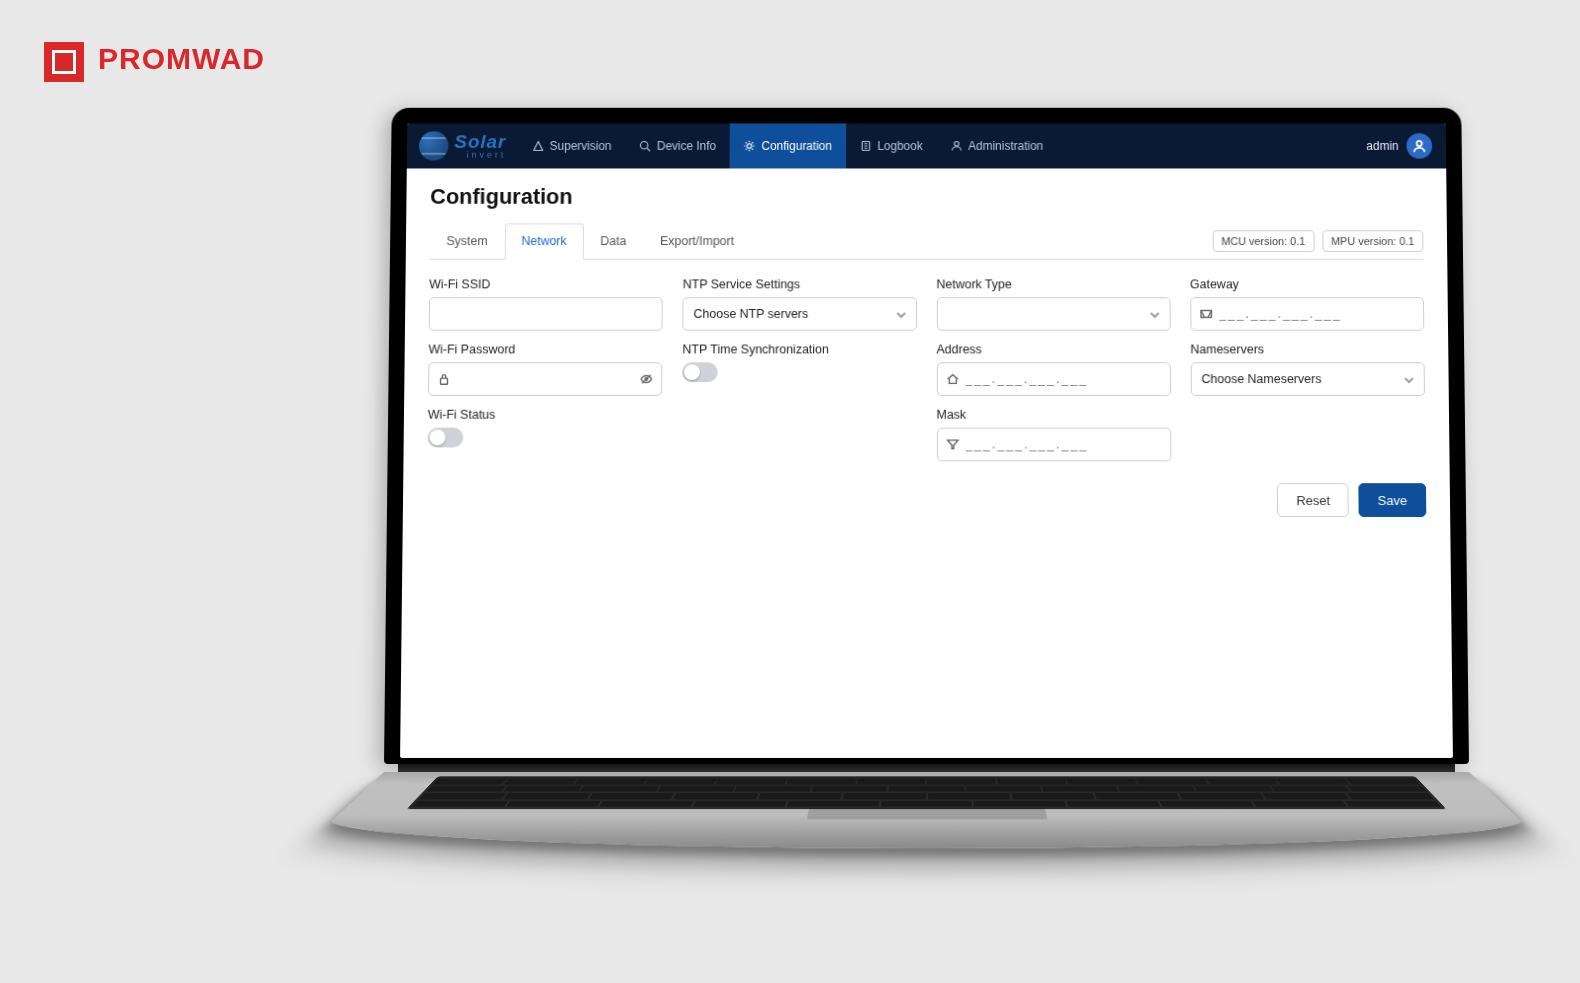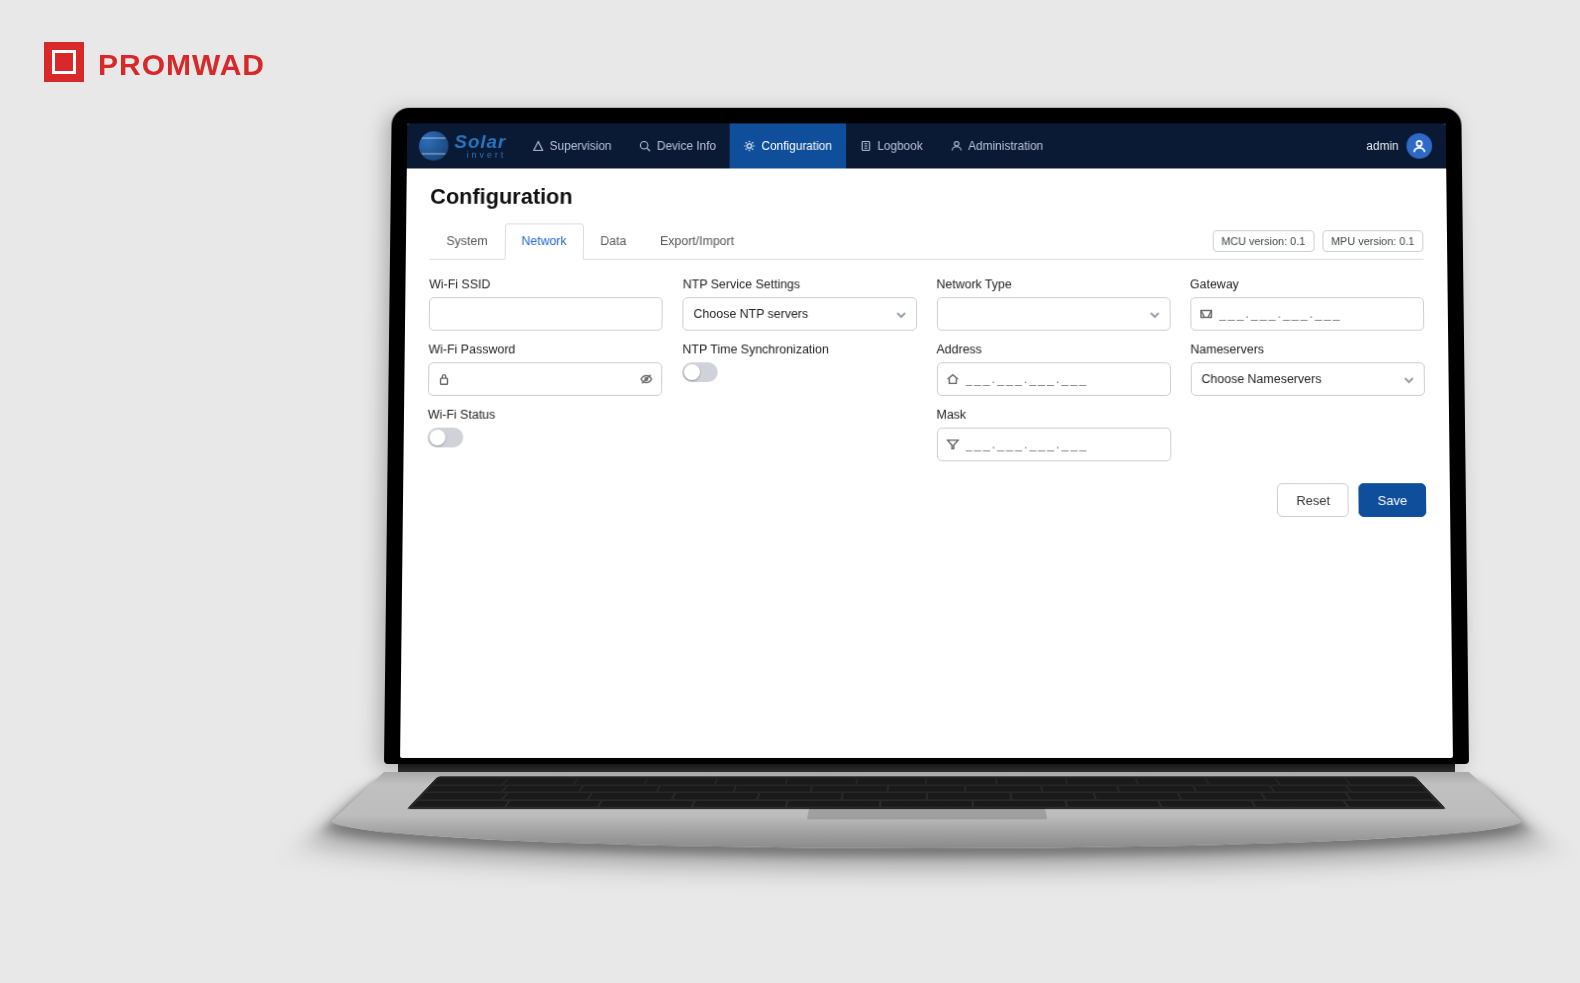--- a/index.html
+++ b/index.html
@@ -11,21 +11,21 @@
   position: relative;
   overflow: hidden;
 }
 
 
 .promwad-logo {
   position: absolute;
   top: 42px;
   left: 44px;
   display: flex;
-  align-items: flex-end;
+  align-items: flex-start;
   gap: 14px;
 }
 .promwad-chip {
   width: 40px;
   height: 40px;
   background: #d8282a;
   position: relative;
 }
 .promwad-chip::after {
   content: '';

